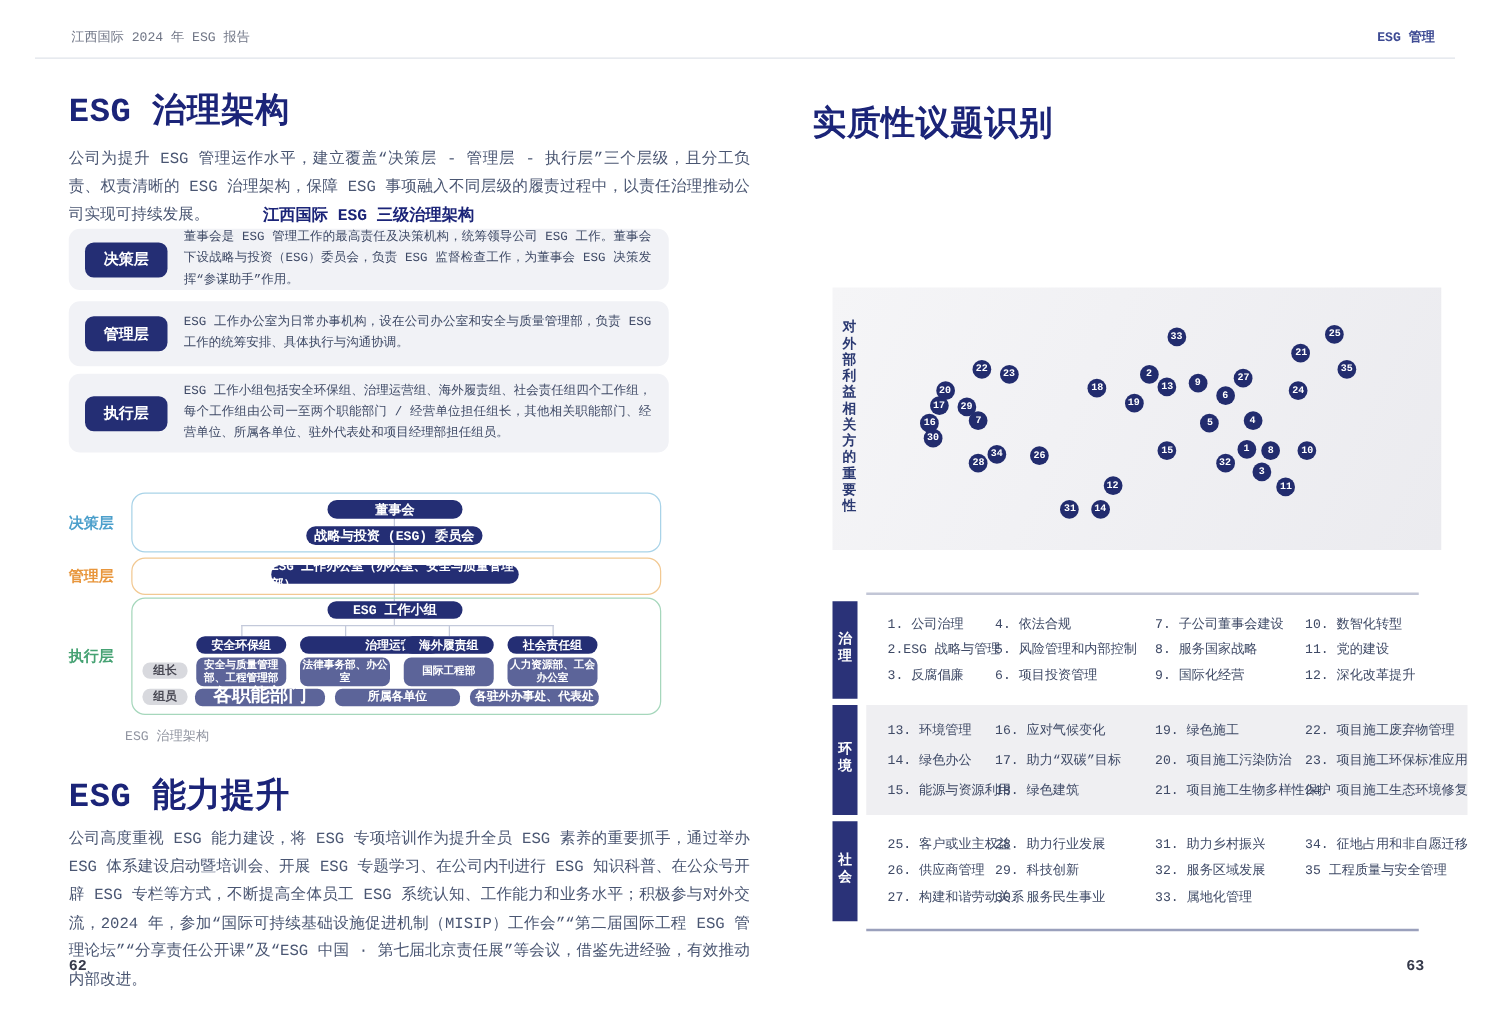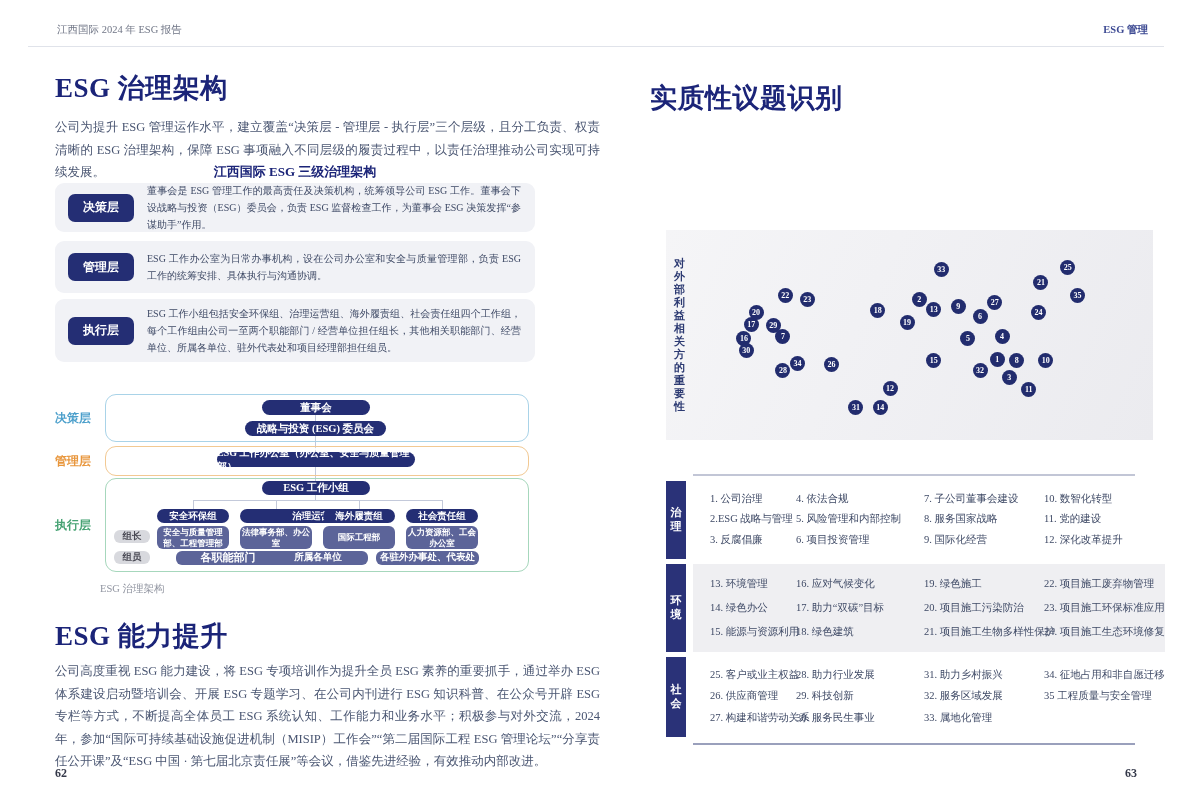--- a/index.html
+++ b/index.html
@@ -1,17 +1,17 @@
 <!DOCTYPE html>
 <html><head>
 <meta charset="utf-8">
 <style>
   html,body{margin:0;padding:0;background:#fff;}
   .page{position:relative;width:1192px;height:809px;background:#ffffff;overflow:hidden;
-        font-family:Liberation Serif, serif;color:#3f4a66;}
+        font-family:Liberation Mono, monospace;color:#3f4a66;}
   .abs{position:absolute;}
 
   
   .hdr-left{left:57px;top:23px;font-size:10.5px;color:#707686;}
   .hdr-right{right:44px;top:23px;font-size:10.5px;font-weight:bold;color:#3d4a93;}
   .hdr-rule{left:28px;right:28px;top:46px;height:1px;background:#e0e3ea;}
 
   
   .h1{font-size:27px;font-weight:bold;color:#1b2478;letter-spacing:.5px;}
   .para{font-size:12.5px;line-height:1.8;color:#4a5672;text-align:justify;}
@@ -127,21 +127,21 @@
         <div class="mpill" style="left: 102px; top: 134px; width: 72px; height: 23px;">安全与质量管理部、工程管理部</div>
         <div class="npill" style="left: 185px; top: 117px; width: 72px; height: 14px; font-size: 9.5px; padding-left: 40px;">治理运营组</div>
         <div class="mpill" style="left: 185px; top: 134px; width: 72px; height: 23px;">法律事务部、办公室</div>
         <div class="npill" style="left: 268px; top: 117px; width: 72px; height: 14px; font-size: 9.5px;">海外履责组</div>
         <div class="mpill" style="left: 268px; top: 134px; width: 72px; height: 23px;">国际工程部</div>
         <div class="npill" style="left: 351px; top: 117px; width: 72px; height: 14px; font-size: 9.5px;">社会责任组</div>
         <div class="mpill" style="left: 351px; top: 134px; width: 72px; height: 23px;">人力资源部、工会办公室</div>
       </div>
 
     <div>
-        <div class="mpill" style="left: 101px; top: 159px; width: 104px; height: 14px; font-size: 11px; margin-left: 20px;">各职能部门</div>
+        <div class="mpill" style="left: 101px; top: 159px; width: 104px; height: 14px; font-size: 15px;">各职能部门</div>
         <div class="mpill" style="left: 213px; top: 159px; width: 100px; height: 14px; font-size: 9.5px;">所属各单位</div>
         <div class="mpill" style="left: 321px; top: 159px; width: 103px; height: 14px; font-size: 9.5px;">各驻外办事处、代表处</div>
       </div>
 
     <div class="org-caption">ESG 治理架构</div>
   </div>
 
   <div class="abs h1" style="left:55px;top:618px;">ESG 能力提升</div>
   <div class="abs para" style="left:55px;top:660px;width:545px;">公司高度重视 ESG 能力建设，将 ESG 专项培训作为提升全员 ESG 素养的重要抓手，通过举办 ESG 体系建设启动暨培训会、开展 ESG 专题学习、在公司内刊进行 ESG 知识科普、在公众号开辟 ESG 专栏等方式，不断提高全体员工 ESG 系统认知、工作能力和业务水平；积极参与对外交流，2024 年，参加“国际可持续基础设施促进机制（MISIP）工作会”“第二届国际工程 ESG 管理论坛”“分享责任公开课”及“ESG 中国 · 第七届北京责任展”等会议，借鉴先进经验，有效推动内部改进。</div>
 

